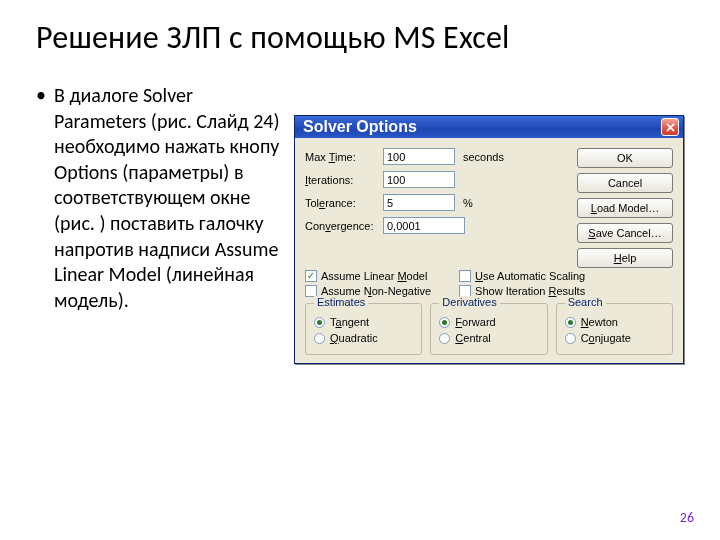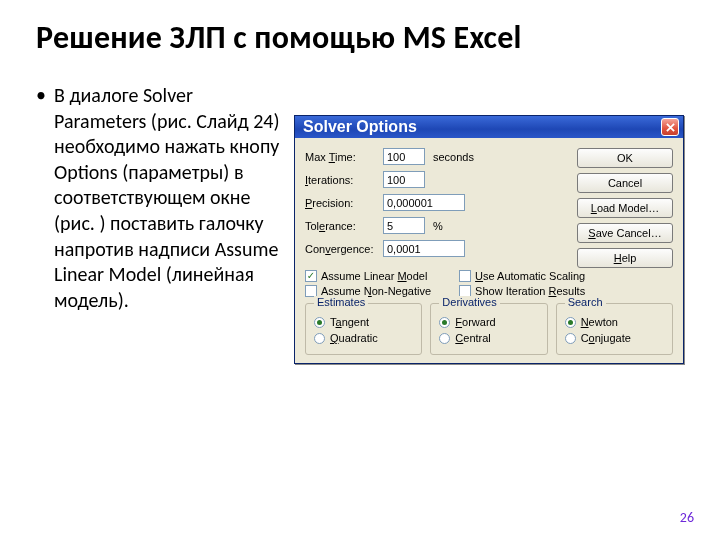--- a/index.html
+++ b/index.html
@@ -14,21 +14,21 @@
     position: relative;
   }
   .slide {
     width: 720px;
     height: 540px;
     padding: 18px 36px 20px 36px;
     position: relative;
   }
   .title {
     font-size: 32px;
-    font-weight: 700;
+    font-weight: 400;
     margin: 0 0 26px 0;
     letter-spacing: 0.2px;
   }
   .content {
     display: flex;
     align-items: flex-start;
   }
   .text-col {
     width: 260px;
     padding-right: 8px;
@@ -98,21 +98,21 @@
   }
   .row {
     display: flex;
     align-items: center;
     margin-bottom: 6px;
     gap: 6px;
   }
   .row .lab { width: 72px; text-decoration: underline dotted transparent; }
   .row .lab .ul { text-decoration: underline; }
   .row .inp {
-    width: 42px;
+    width: 72px;
     height: 17px;
     background: #fff;
     border: 1px solid #7f9db9;
     padding: 0 3px;
     font-size: 11px;
   }
   .row .inp.w { width: 82px; }
   .row .unit { width: 44px; padding-left: 2px; }
   .btncol {
     width: 96px;
@@ -225,24 +225,20 @@
                 <input class="inp" value="100" style="">
                 <span class="unit">seconds</span>
               </div>
 
               <div class="row">
                 <span class="lab"><span class="ul">I</span><span>terations:</span></span>
                 <input class="inp" value="100" style="">
                 <span class="unit"></span>
               </div>
 
-              <div class="row">
-                <span class="lab"><span class="ul">P</span><span>recision:</span></span>
-                <input class="inp w" value="0,000001" style="">
-              </div>
 
               <div class="row">
                 <span class="lab"><span>Tol</span><span class="ul">e</span><span>rance:</span></span>
                 <input class="inp" value="5" style="">
                 <span class="unit">%</span>
               </div>
 
               <div class="row">
                 <span class="lab"><span>Con</span><span class="ul">v</span><span>ergence:</span></span>
                 <input class="inp w" value="0,0001" style="">

